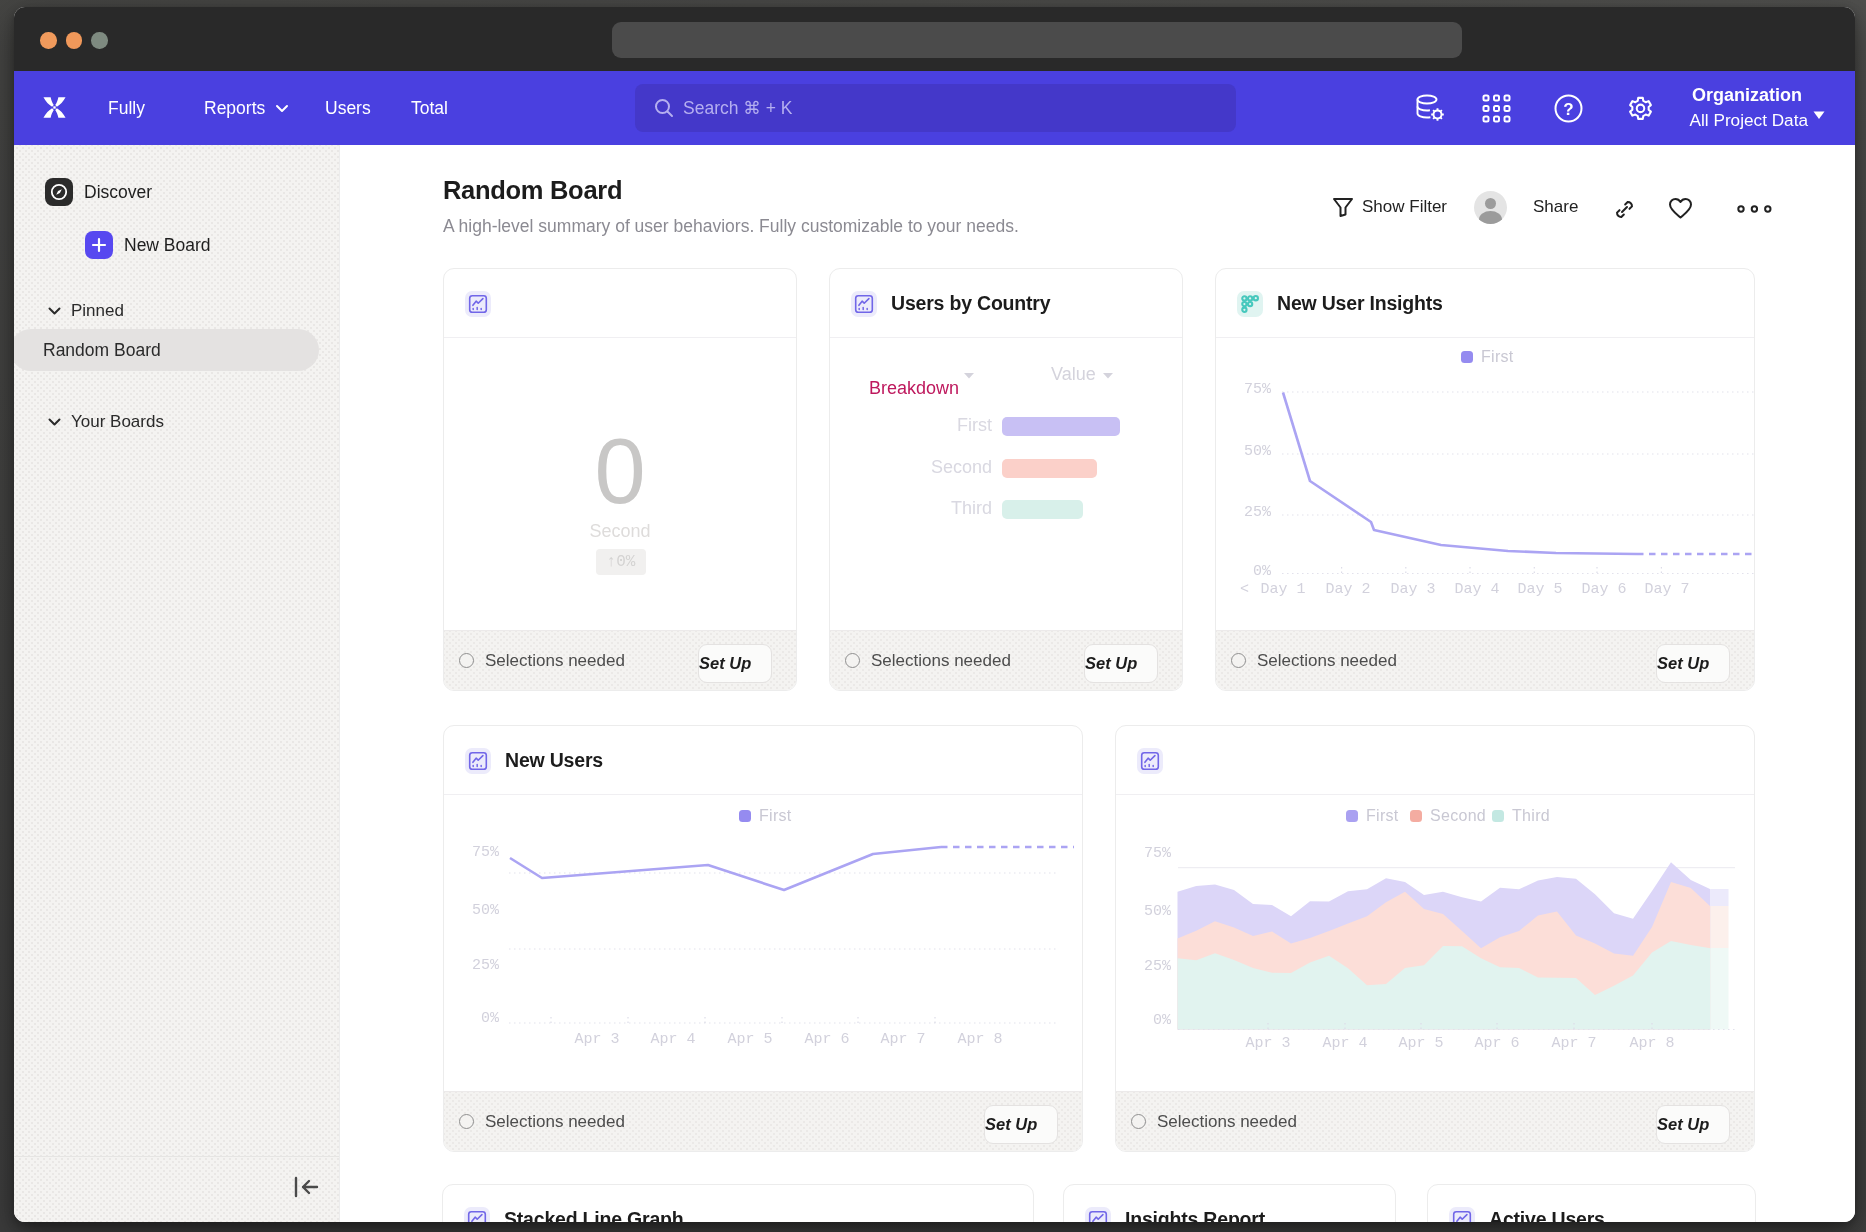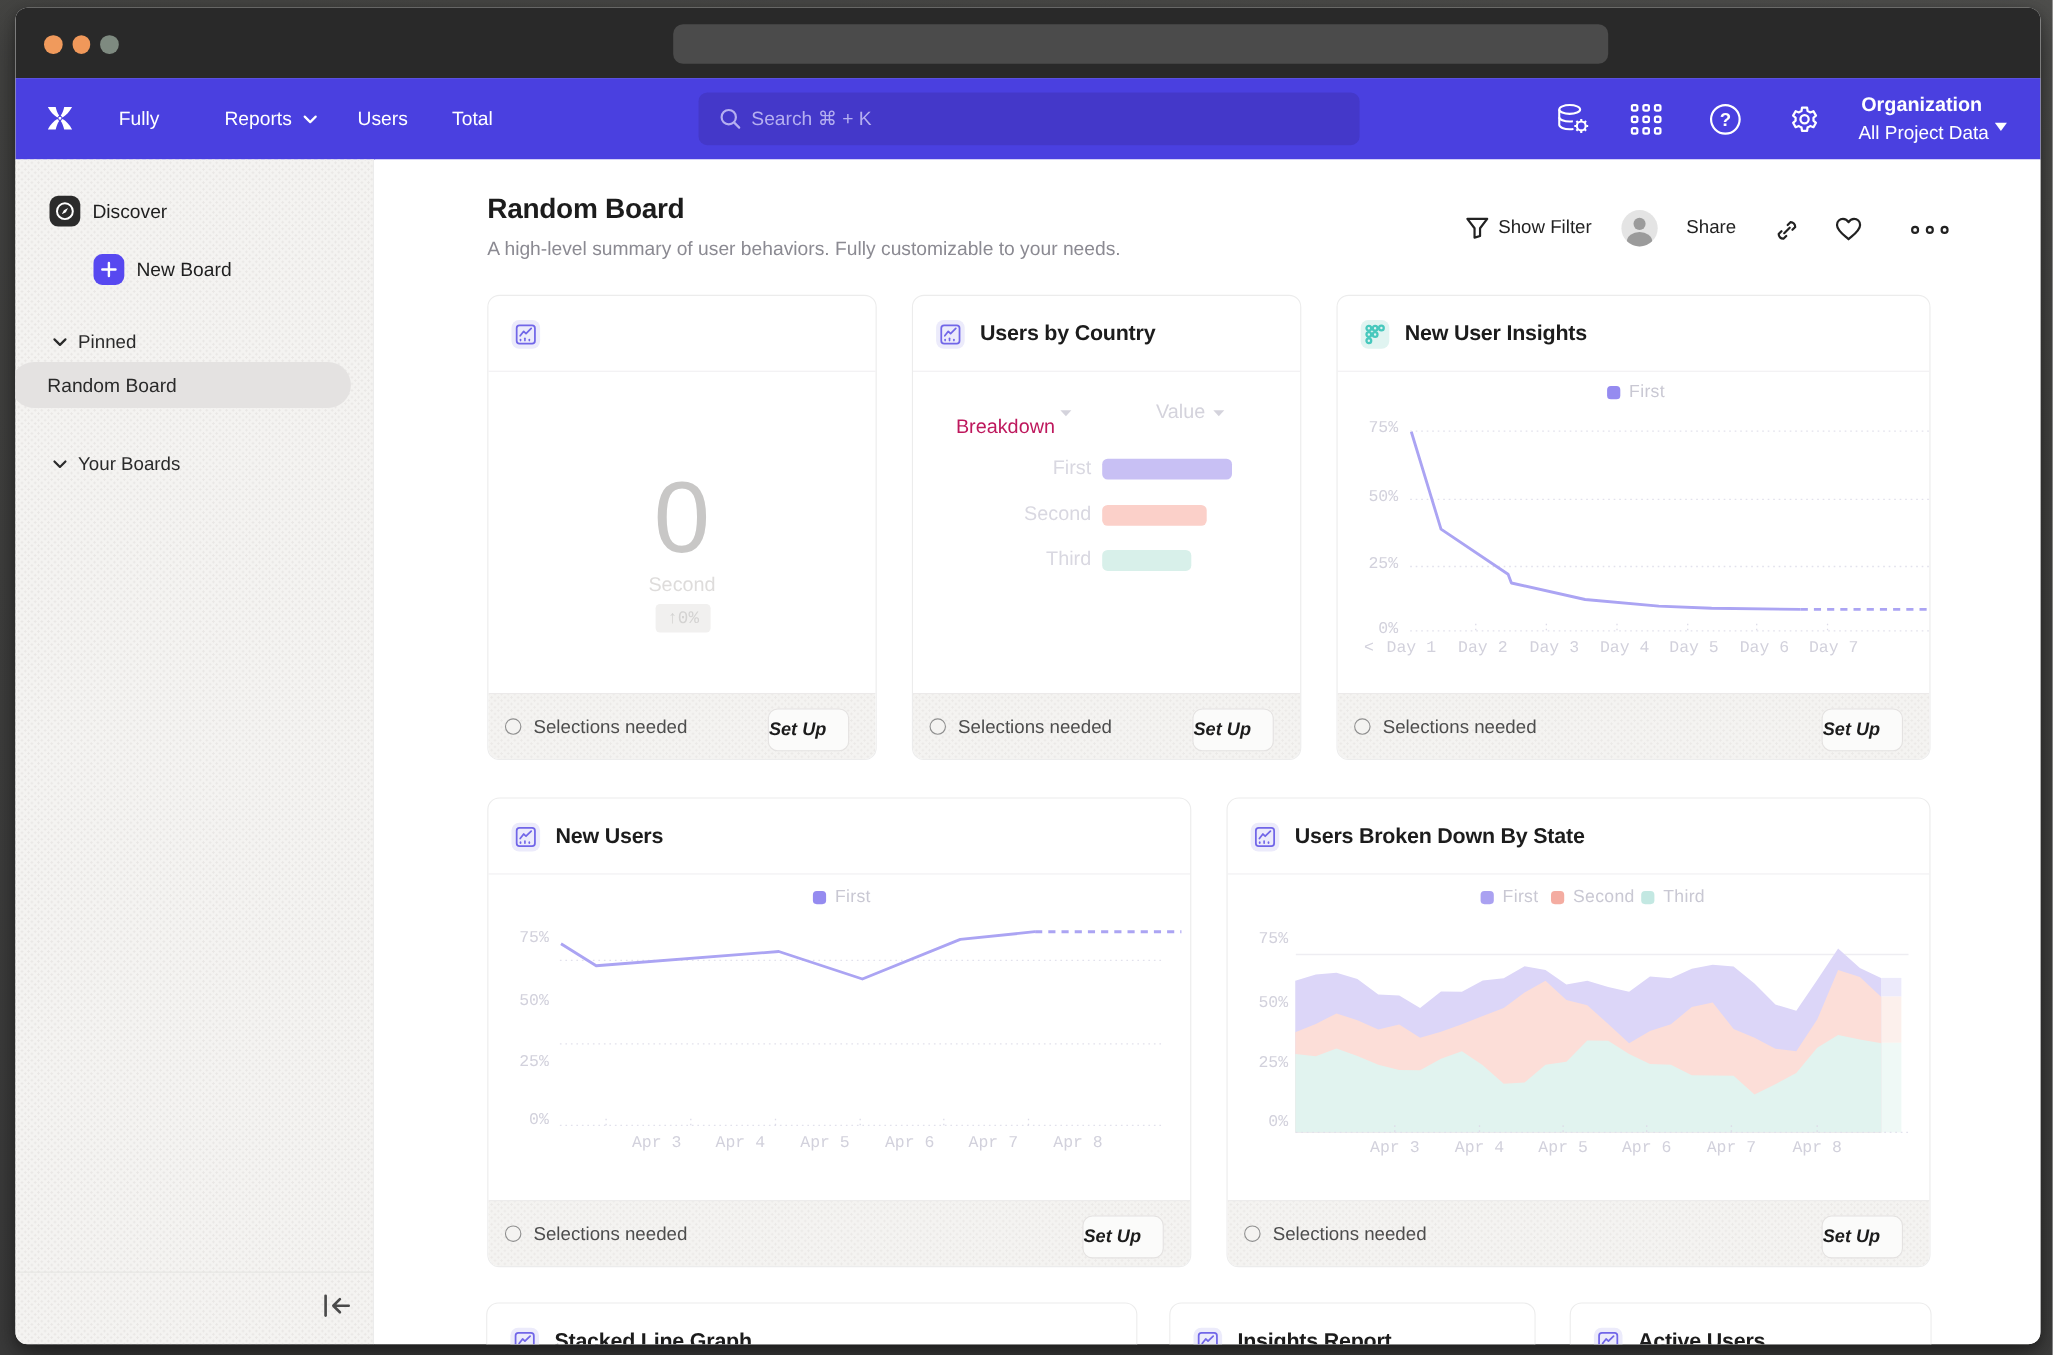--- a/index.html
+++ b/index.html
@@ -350,21 +350,20 @@
           <svg width="20" height="20" viewBox="0 0 20 20">
             <rect x="1.7" y="1.7" width="16.6" height="16.6" rx="2.6" stroke="#7166e8" stroke-width="1.6" fill="none"></rect>
             <path d="M4.9,11.3 L8.1,7.2 L10.2,9.2 L14.9,4.6" stroke="#7166e8" stroke-width="1.6" fill="none" stroke-linecap="round" stroke-linejoin="round"></path>
             <g stroke="#7166e8" stroke-width="1.5" stroke-linecap="round">
               <path d="M5.2,14.6 v1"></path>
               <path d="M9.2,13.6 v2"></path>
               <path d="M13.2,14.6 v1"></path>
             </g>
           </svg>
         </div>
-        <div class="ctitle">Users Broken Down By State</div>
         <div class="legend" style="left:230px;top:81px;"><div class="lsq" style="background:#aaa1f1;"></div>First</div>
         <div class="legend" style="left:294px;top:81px;"><div class="lsq" style="background:#f4aca1;"></div>Second</div>
         <div class="legend" style="left:376px;top:81px;"><div class="lsq" style="background:#c3e8e2;"></div>Third</div>
         <div class="glabel" style="left:0;top:119px;width:55px;text-align:right;">75%</div>
         <div class="glabel" style="left:0;top:177px;width:55px;text-align:right;">50%</div>
         <div class="glabel" style="left:0;top:232px;width:55px;text-align:right;">25%</div>
         <div class="glabel" style="left:0;top:286px;width:55px;text-align:right;">0%</div>
         <svg style="position:absolute;left:0;top:69px;" width="640" height="298" viewBox="0 0 640 298">
           <path d="M62,72.7 H619" stroke="#eeedf2" stroke-width="1.3" fill="none"></path>
           <path d="M61.5,234.5 L61.5,96.7 L80.2,90.9 L99.0,89.4 L118.0,95.0 L137.0,109.0 L156.0,110.1 L175.0,121.3 L194.0,106.3 L213.0,106.6 L232.0,96.3 L251.0,94.3 L270.0,83.3 L289.0,86.9 L308.0,99.9 L327.0,96.7 L346.0,102.3 L365.0,106.6 L384.0,92.8 L403.0,94.3 L422.0,85.6 L441.0,82.0 L460.0,83.7 L479.0,99.2 L498.0,118.2 L517.0,123.8 L536.0,96.0 L555.0,67.2 L574.8,85.1 L594.5,94.3 L594.5,234.5 Z" fill="#dcd6f8"></path>

